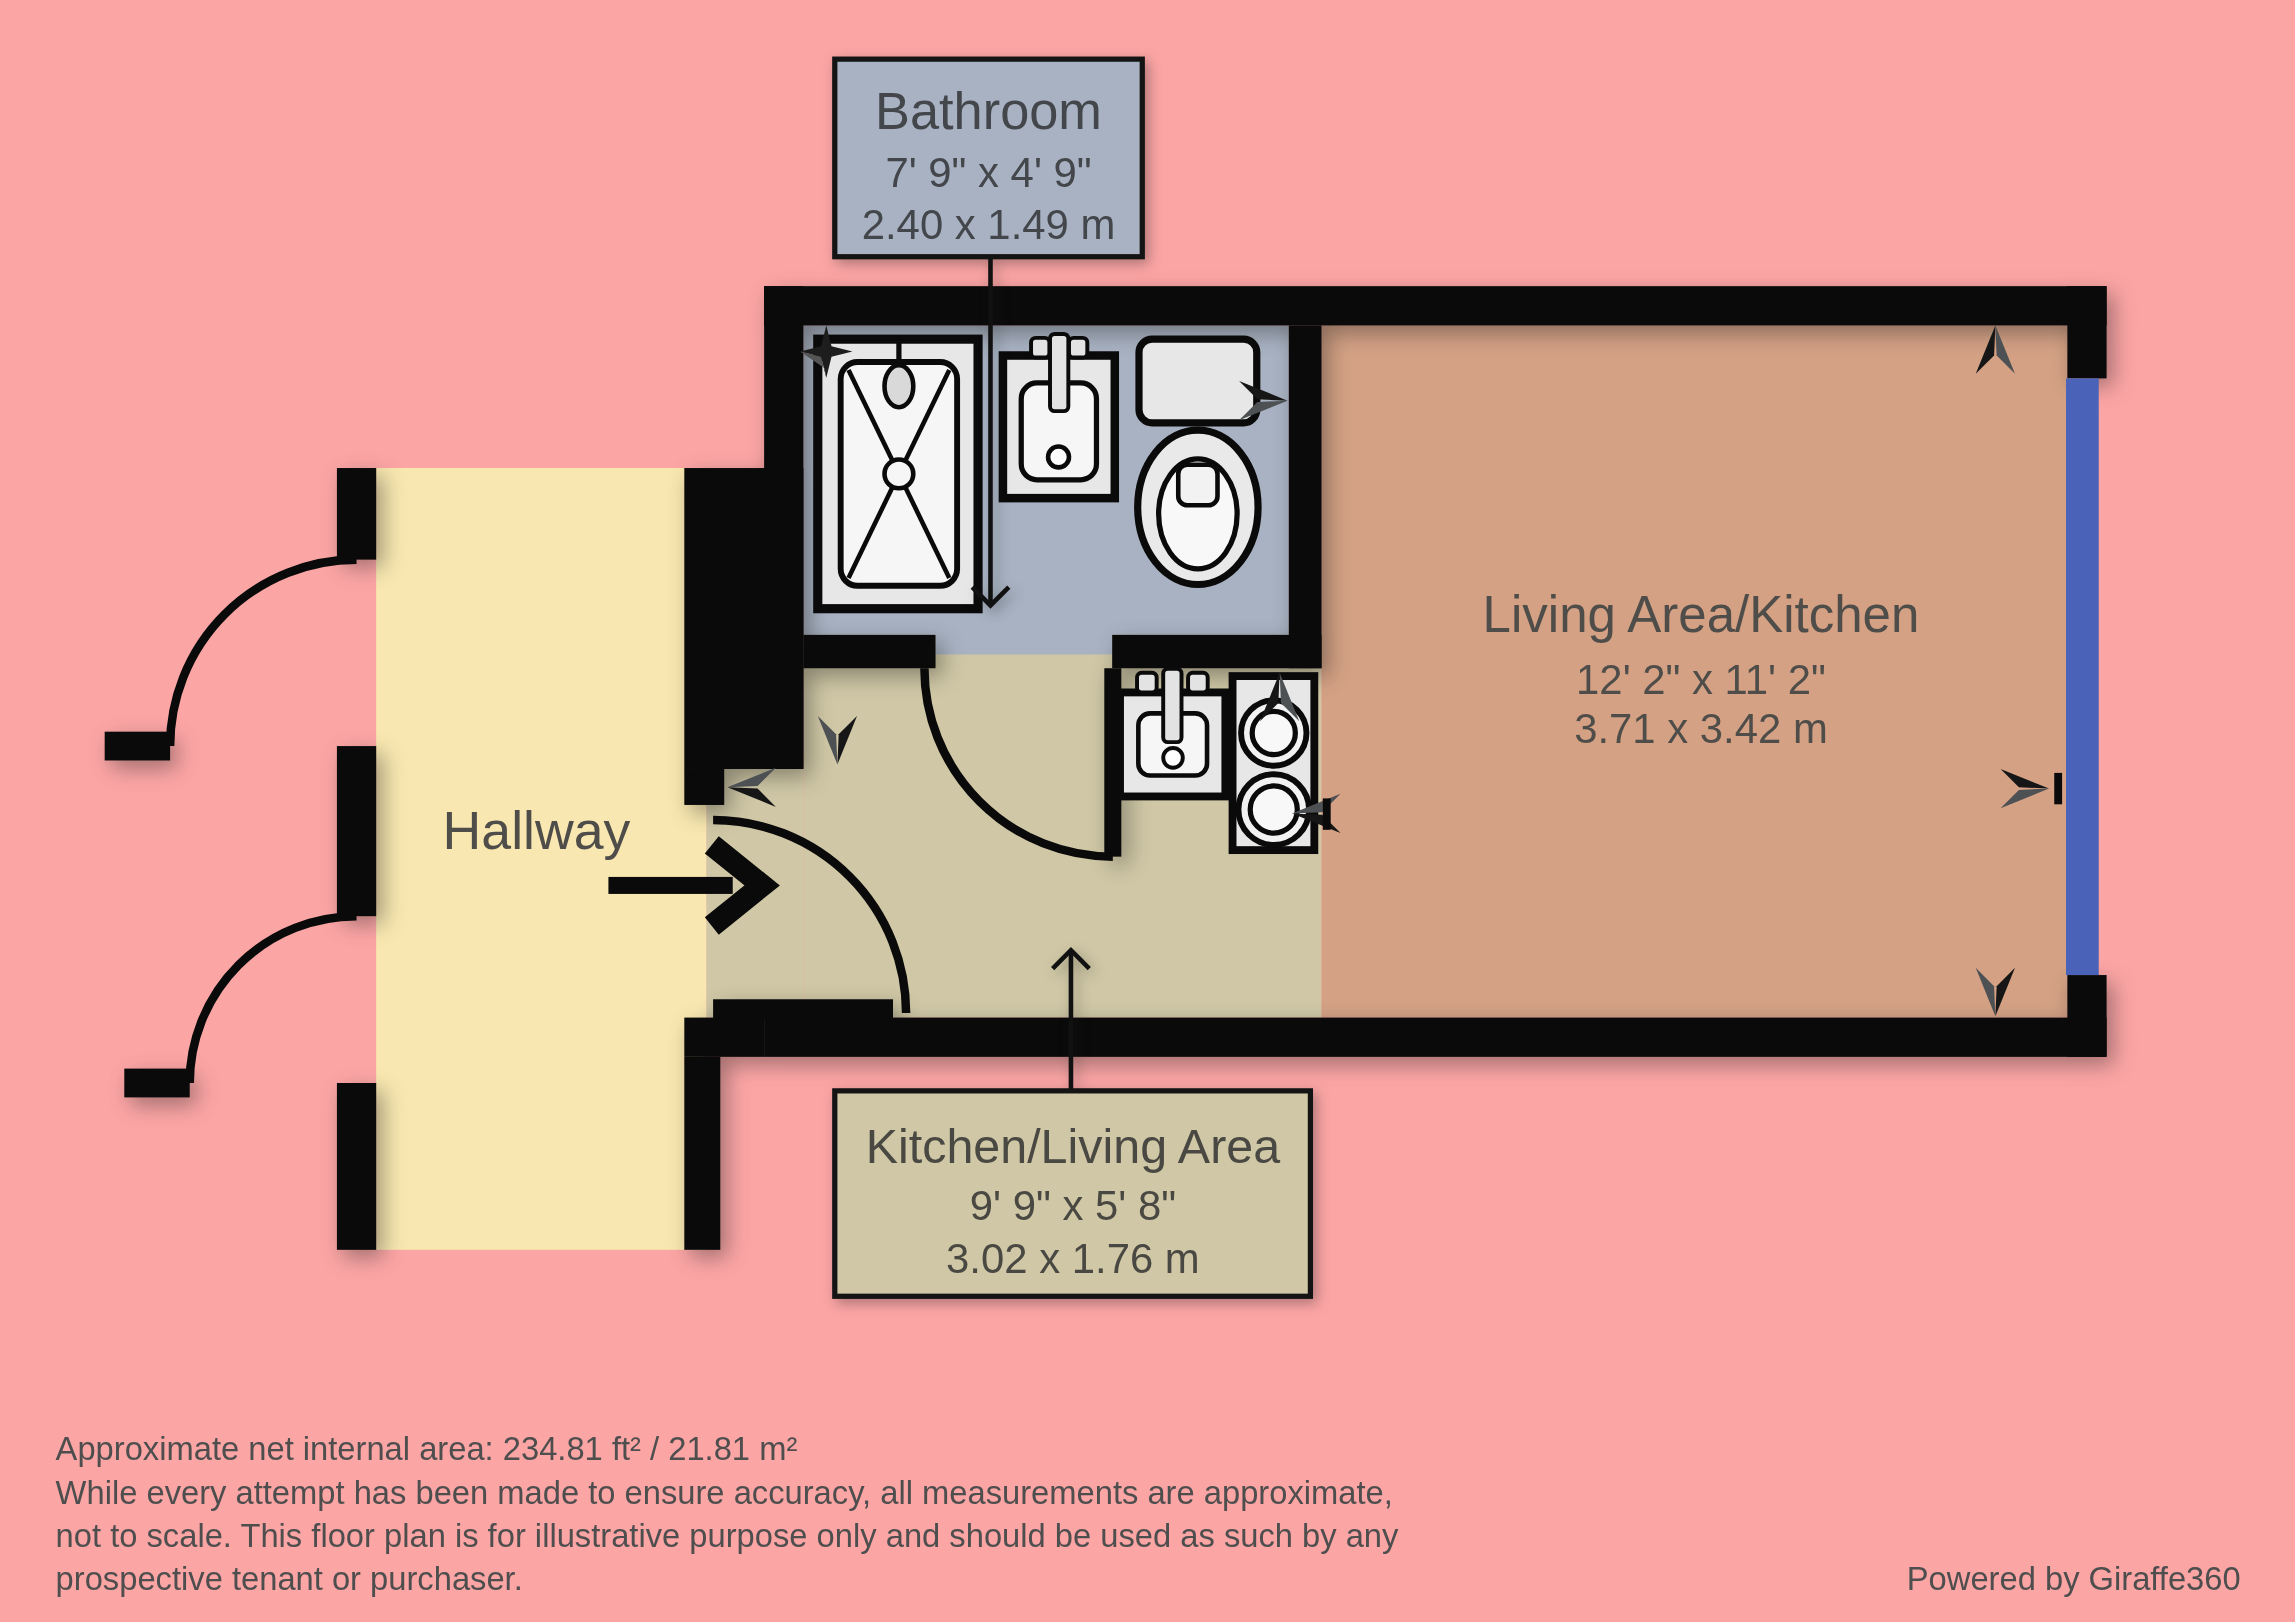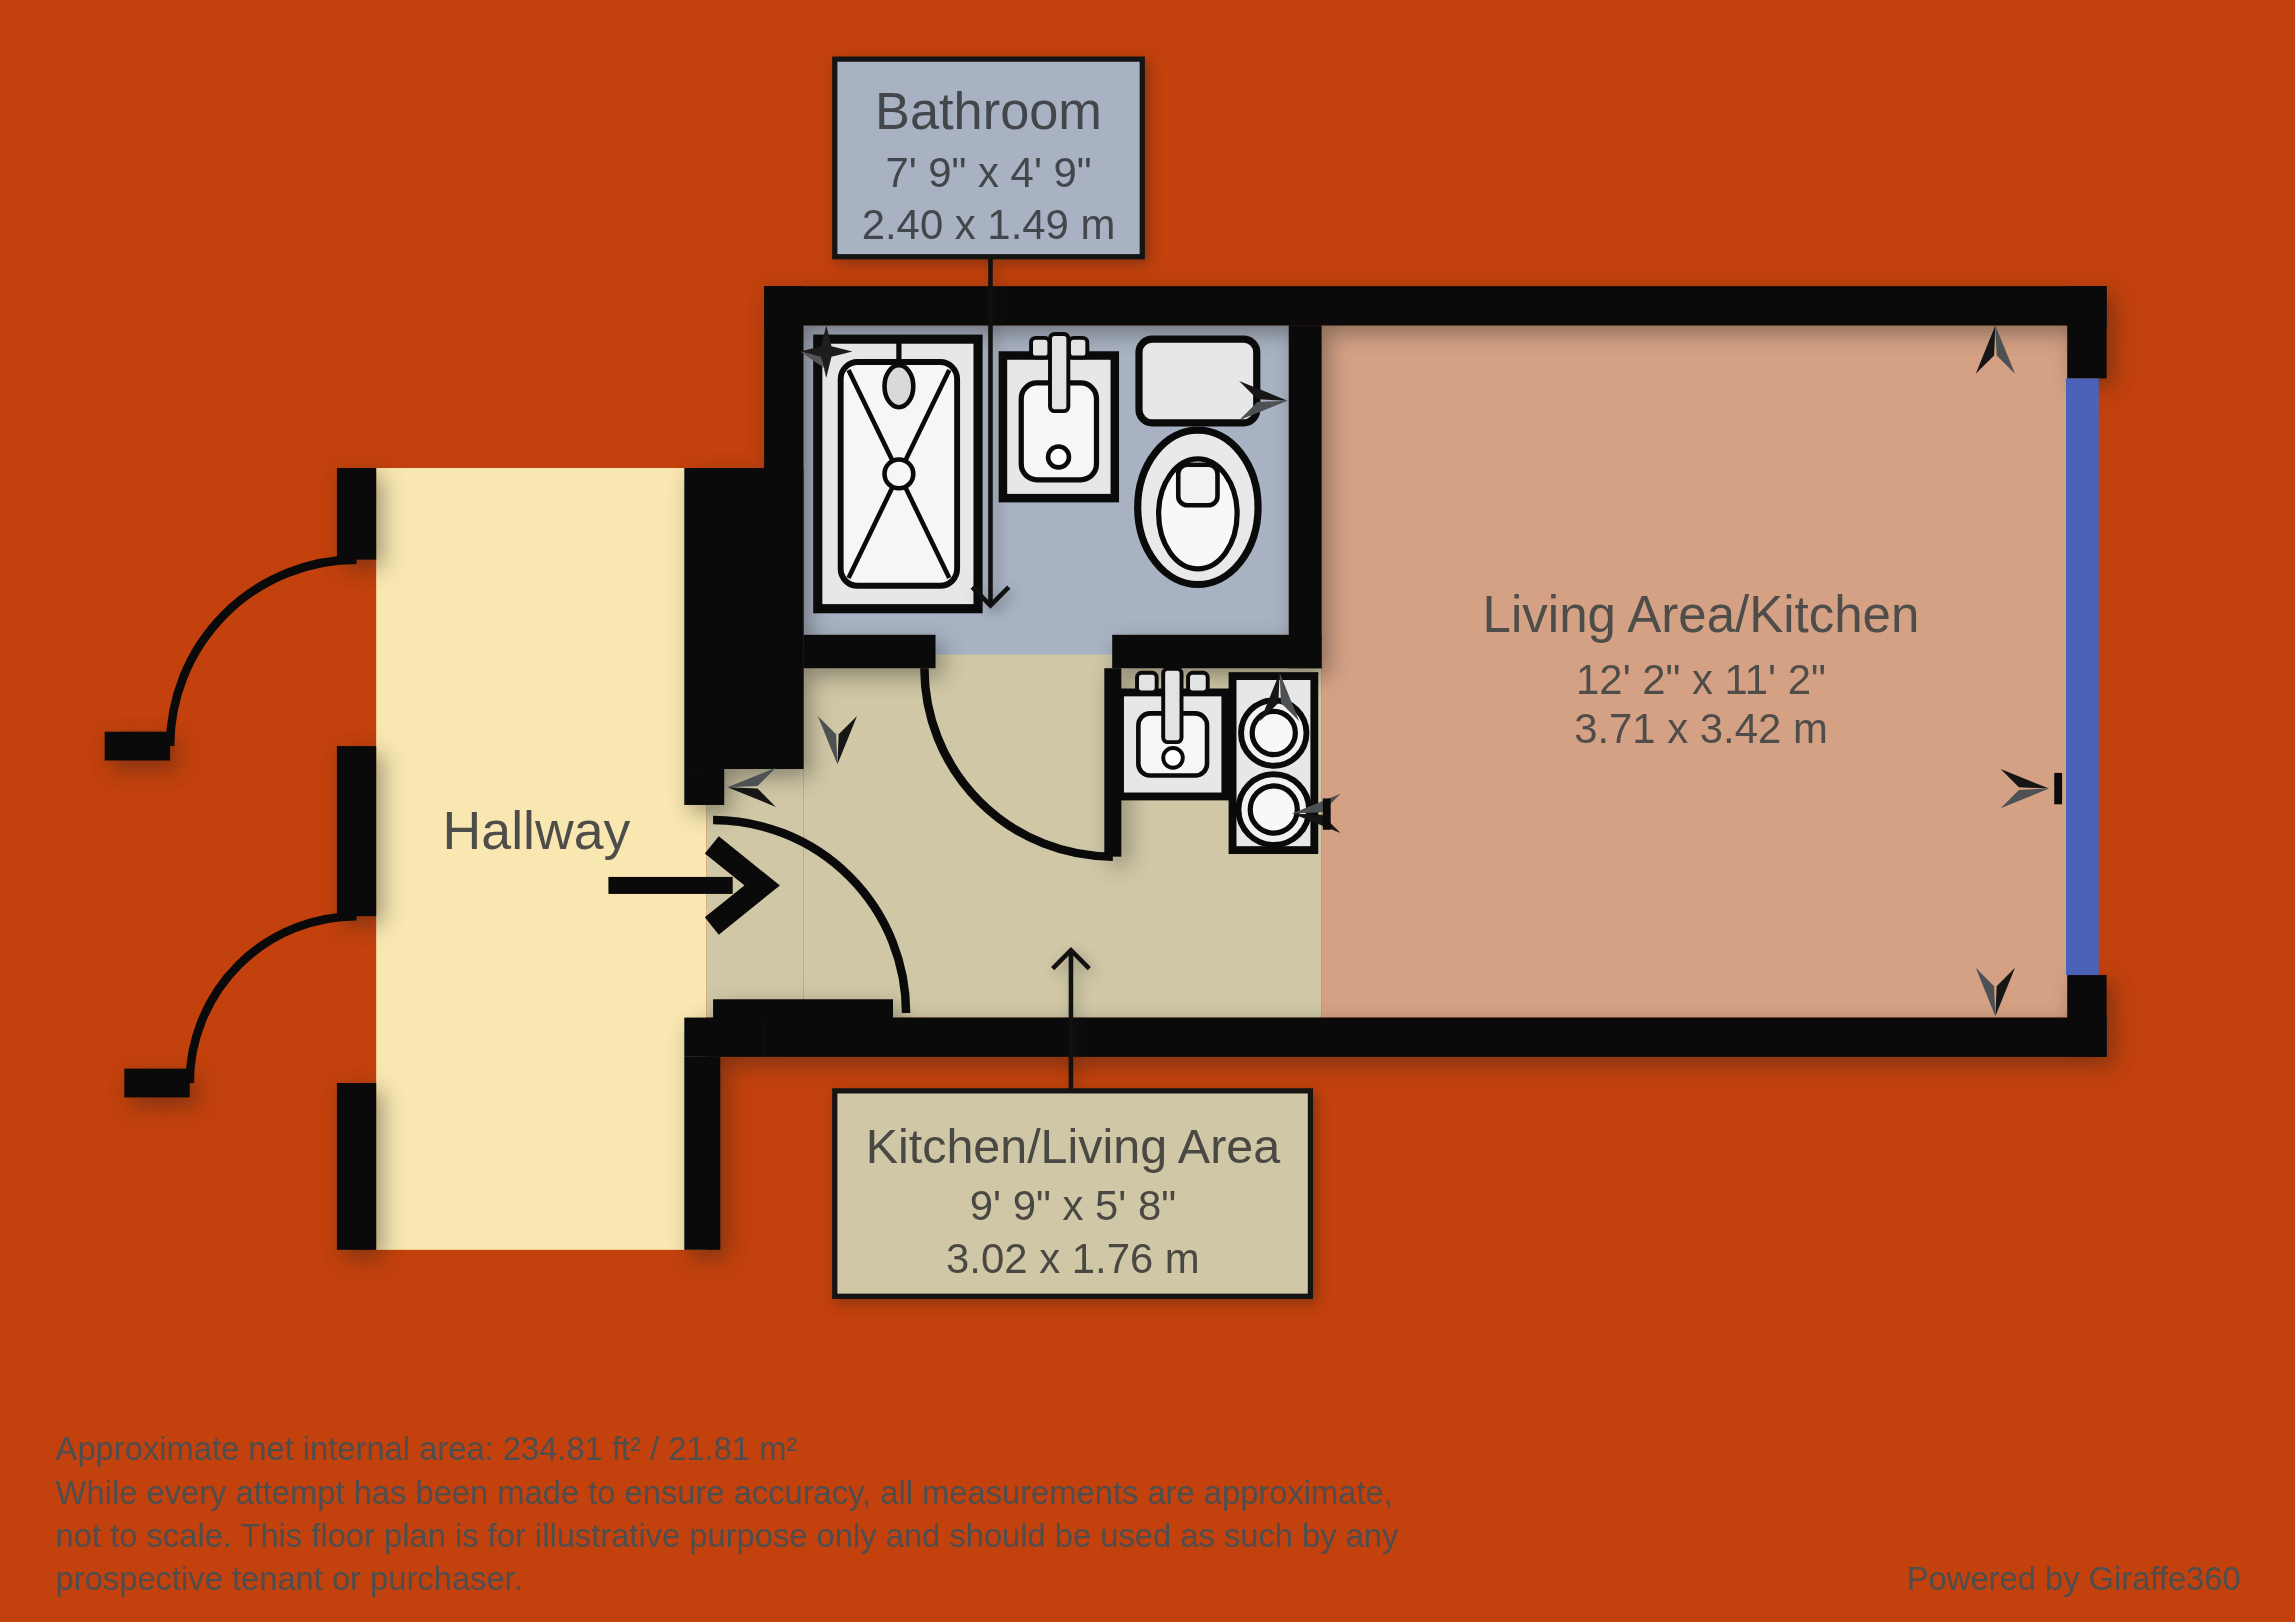--- a/index.html
+++ b/index.html
@@ -1,16 +1,16 @@
 <!DOCTYPE html>
 <html style="font-size:10.5px"><head>
 <meta charset="utf-8">
 <style>
   html,body{margin:0;padding:0;background:#ffffff;}
-  .page{position:relative;width:2295px;height:1623px;background:#c2410c;font-family:"Liberation Sans",sans-serif;}
+  .page{position:relative;width:2295px;height:1623px;background:#fca5a5;font-family:"Liberation Sans",sans-serif;}
   svg{display:block;width:2295px;height:1623px;}
   .walls{filter:drop-shadow(10px 12px 16px rgba(30,30,30,.40));}
   .labelbox{filter:drop-shadow(6px 7px 10px rgba(30,30,30,.35));}
   text{font-family:"Liberation Sans","DejaVu Sans",sans-serif;}
   .room-title{fill:#4f4d49;}
   .box-text{fill:#43464a;}
   .kbox-text{fill:#494842;}
   .footer-text{fill:#4e4e4e;}
 </style>
 </head>

